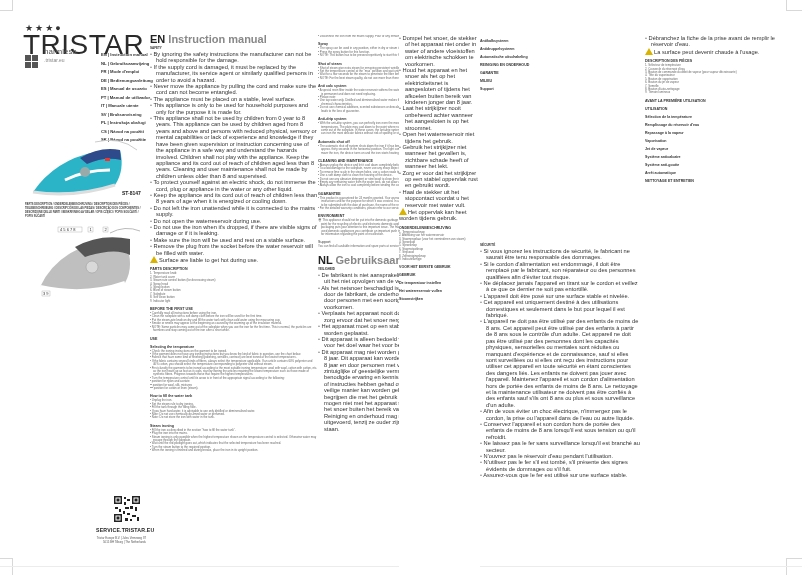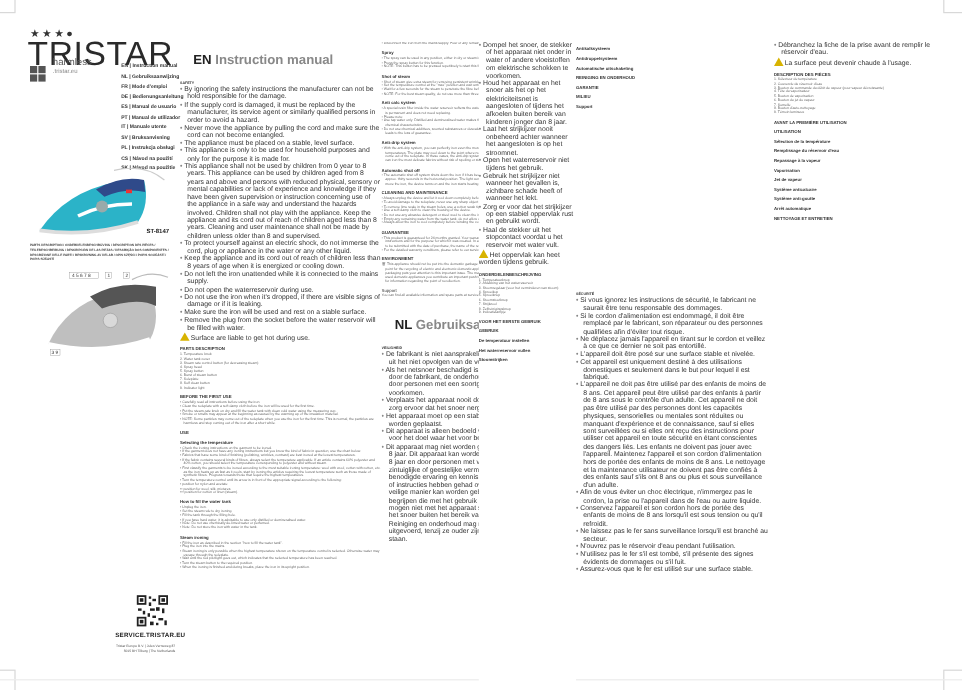--- a/index.html
+++ b/index.html
@@ -18,21 +18,21 @@
   .lang-list div{white-space:nowrap;}
   .iron-photo{position:absolute;left:25px;top:140px;width:115px;height:60px;}
   .model{position:absolute;left:122px;top:190px;font-size:5px;font-weight:bold;color:#222;}
   .desc-caption{position:absolute;left:25px;top:203px;width:122px;font-size:2.6px;line-height:4px;font-weight:bold;color:#444;}
   .iron-diagram{position:absolute;left:30px;top:225px;width:115px;height:75px;}
   .qr{position:absolute;left:113px;top:495px;width:28px;height:28px;}
   .svc-url{position:absolute;left:96px;top:527px;font-size:5.2px;font-weight:bold;letter-spacing:0.2px;color:#222;}
   .addr{position:absolute;left:96px;top:536px;width:50px;font-size:2.8px;line-height:4px;color:#555;text-align:right;}
   
   .col{position:absolute;top:0;overflow:hidden;}
-  .big-h{font-size:11px;font-weight:bold;color:#222;line-height:12px;margin:11px;}
+  .big-h{font-size:11px;font-weight:bold;color:#222;line-height:12px;margin:0;}
   .big-h .rest{color:#888;font-weight:bold;}
   .sec{font-size:3px;font-weight:bold;color:#333;margin:1px 0;}
   .bl{font-size:5.7px;line-height:6.4px;color:#333;margin:0;padding-left:6px;text-indent:-6px;}
   .bl::before{content:"• ";color:#888;}
   .sh{font-size:3.6px;font-weight:bold;color:#333;margin:4px 0 1px;}
   .st{font-size:2.9px;line-height:3.4px;color:#666;margin:0;padding-left:3px;text-indent:-3px;}
   .st.b::before{content:"• ";}
   .warn{font-size:5.7px;line-height:6.4px;color:#333;margin:0;}
   .tri{display:inline-block;width:0;height:0;border-left:4px solid transparent;border-right:4px solid transparent;border-bottom:7px solid #d8b300;vertical-align:-1px;margin-right:1px;}
 </style>

